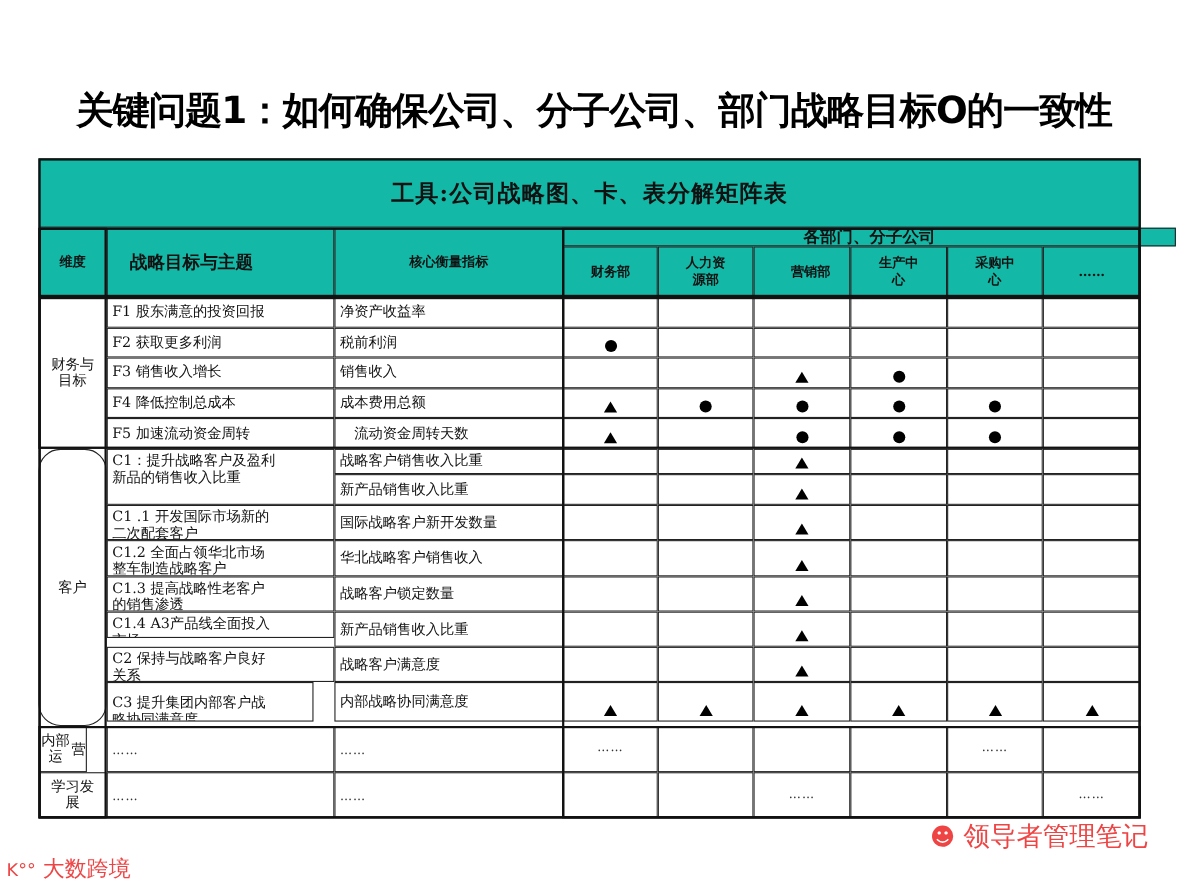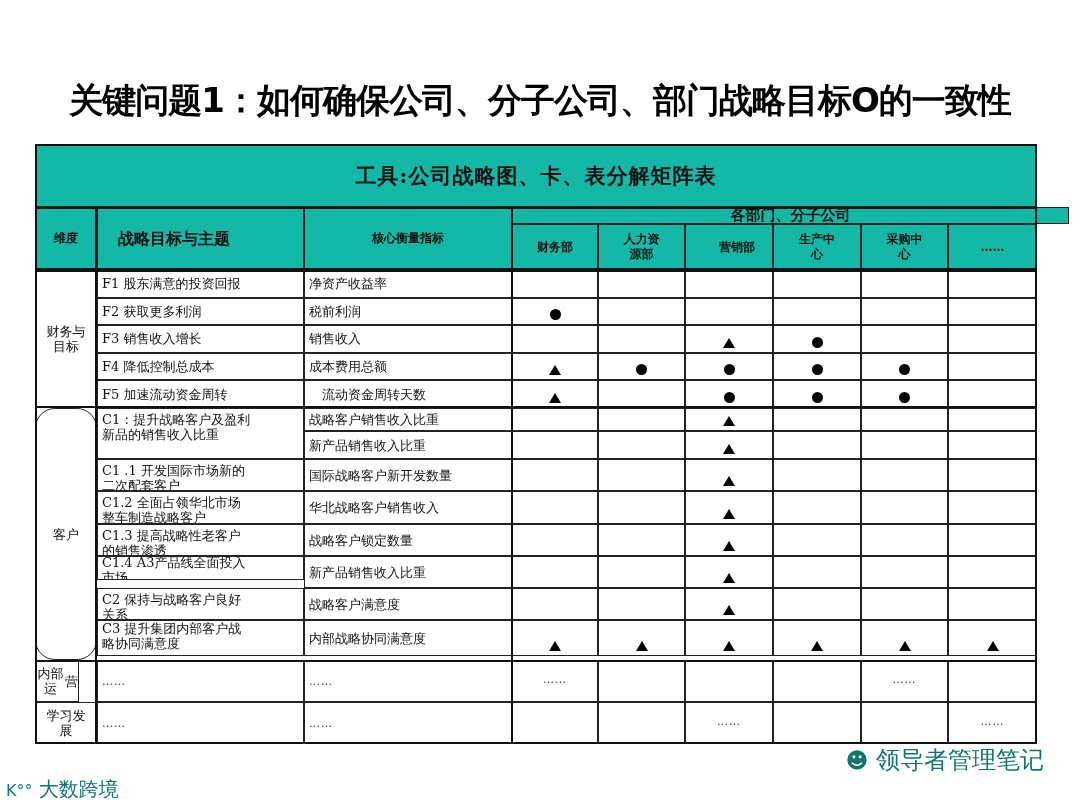--- a/index.html
+++ b/index.html
@@ -9,21 +9,21 @@
   .cell{position:absolute;box-sizing:border-box;border:1px solid #222;background:#fff;display:flex;align-items:center;font-size:13px;line-height:15px;overflow:hidden;}
   .gray{background:#14b8a6;}
   .thick-outline{position:absolute;border:2.5px solid #111;box-sizing:border-box;pointer-events:none;}
   .center{justify-content:center;text-align:center;}
   .left{justify-content:flex-start;padding-left:4px;}
   .bold{font-weight:bold;}
   .tool-title{font-size:21px;font-weight:bold;letter-spacing:1px;}
   .circle{display:inline-block;width:11px;height:11px;border-radius:50%;background:#000;}
   .tri{display:inline-block;width:0;height:0;border-left:6px solid transparent;border-right:6px solid transparent;border-bottom:10px solid #000;}
   .dots{font-size:11px;letter-spacing:1px;color:#333;}
-  .wm{position:absolute;color:#0f766e;font-family:"DejaVu Sans",sans-serif;}
+  .wm{position:absolute;color:#ef4444;font-family:"DejaVu Sans",sans-serif;}
 </style>
 </head>
 <body>
 
 <div class="slide-title">关键问题1：如何确保公司、分子公司、部门战略目标O的一致性</div>
 
 <div class="grid">
 
   <div class="cell gray center" style="left:0;top:0;width:1002px;height:63px;">
     <span class="tool-title">工具:</span>
@@ -138,29 +138,29 @@
         <span>二次配套客户</span>
       </div>
       <div class="cell left" style="left: 62px; top: 347px; width: 207px; height: 33px; align-items: flex-start; padding-top: 3px; flex-direction: column; justify-content: flex-start;">
         <span>C1.2   全面占领华北市场</span>
         <span>整车制造战略客户</span>
       </div>
       <div class="cell left" style="left: 62px; top: 380px; width: 207px; height: 32px; align-items: flex-start; padding-top: 3px; flex-direction: column; justify-content: flex-start;">
         <span>C1.3  提高战略性老客户</span>
         <span>的销售渗透</span>
       </div>
-      <div class="cell left" style="left: 62px; top: 412px; width: 207px; height: 24px; align-items: flex-start; padding-top: 3px; flex-direction: column; justify-content: center;">
+      <div class="cell left" style="left: 62px; top: 412px; width: 207px; height: 24px; align-items: flex-start; padding-top: 3px; flex-direction: column; justify-content: flex-start;">
         <span>C1.4   A3产品线全面投入</span>
         <span>市场</span>
       </div>
       <div class="cell left" style="left: 62px; top: 444px; width: 207px; height: 32px; align-items: flex-start; padding-top: 3px; flex-direction: column; justify-content: flex-start;">
         <span>C2   保持与战略客户良好</span>
         <span>关系</span>
       </div>
-      <div class="cell left" style="left: 62px; top: 476px; width: 207px; height: 36px; align-items: flex-start; padding-top: 0; flex-direction: column; justify-content: flex-start;">
+      <div class="cell left" style="left: 62px; top: 476px; width: 188px; height: 36px; align-items: flex-start; padding-top: 11px; flex-direction: column; justify-content: flex-start;">
         <span>C3  提升集团内部客户战</span>
         <span>略协同满意度</span>
       </div>
       <div class="cell left" style="left: 269px; top: 264px; width: 208px; height: 23px;">战略客户销售收入比重</div>
       <div class="cell center" style="left: 477px; top: 264px; width: 86px; height: 23px; align-items: flex-end; padding-bottom: 4px;"></div>
       <div class="cell center" style="left: 563px; top: 264px; width: 87px; height: 23px; align-items: flex-end; padding-bottom: 4px;"></div>
       <div class="cell center" style="left: 650px; top: 264px; width: 88px; height: 23px; align-items: flex-end; padding-bottom: 4px;">
         <span class="tri"></span>
       </div>
       <div class="cell center" style="left: 738px; top: 264px; width: 88px; height: 23px; align-items: flex-end; padding-bottom: 4px;"></div>

